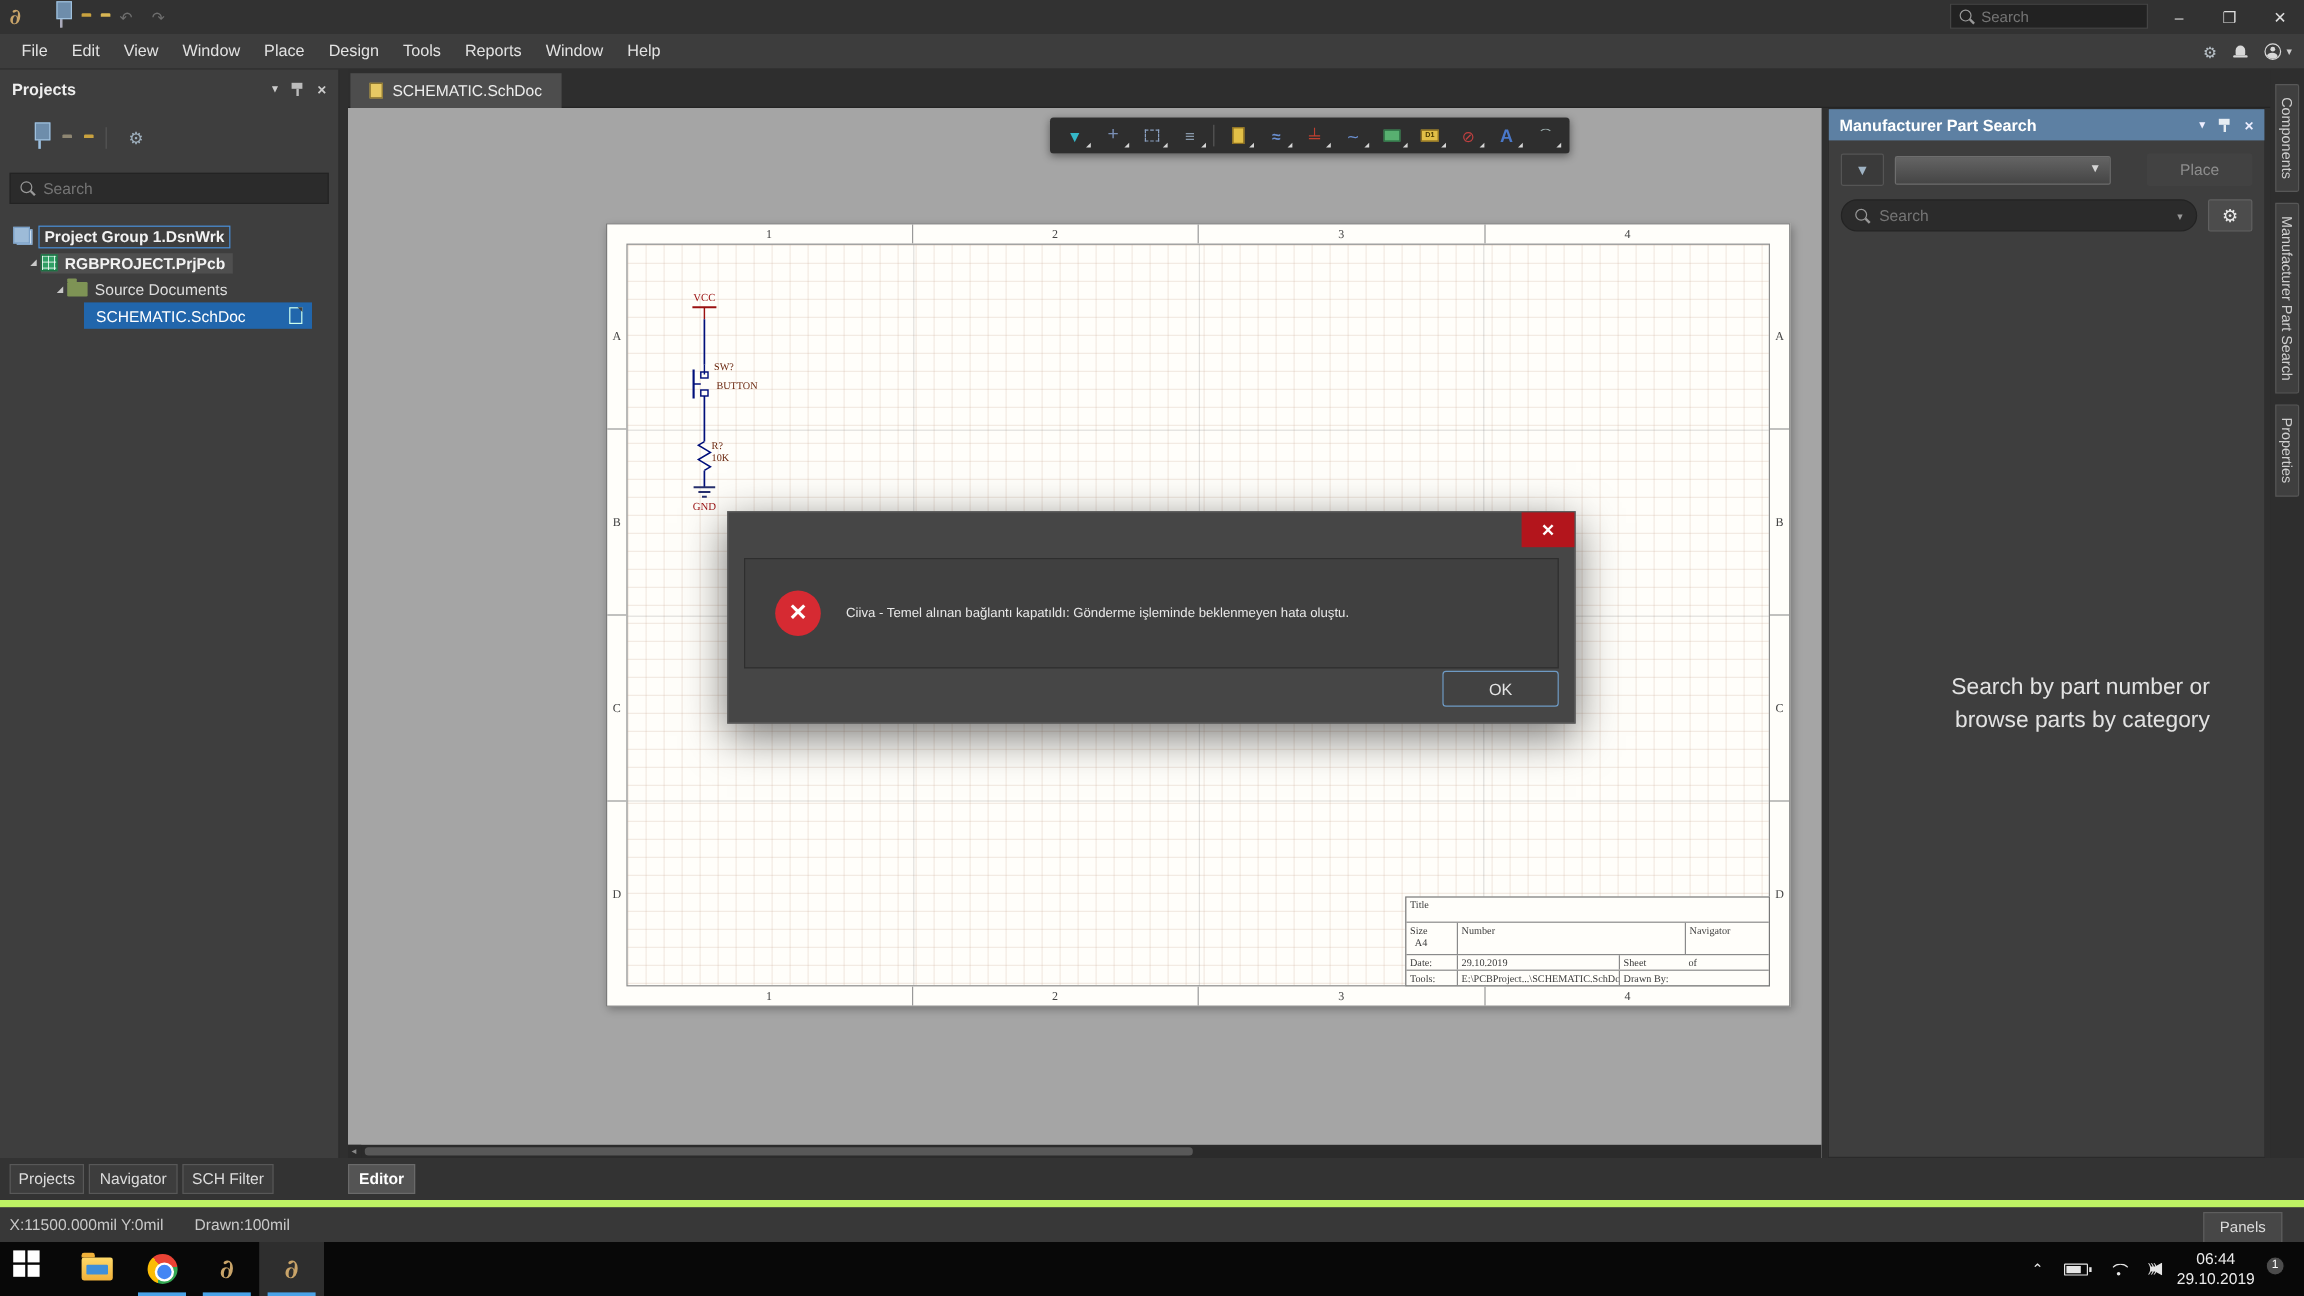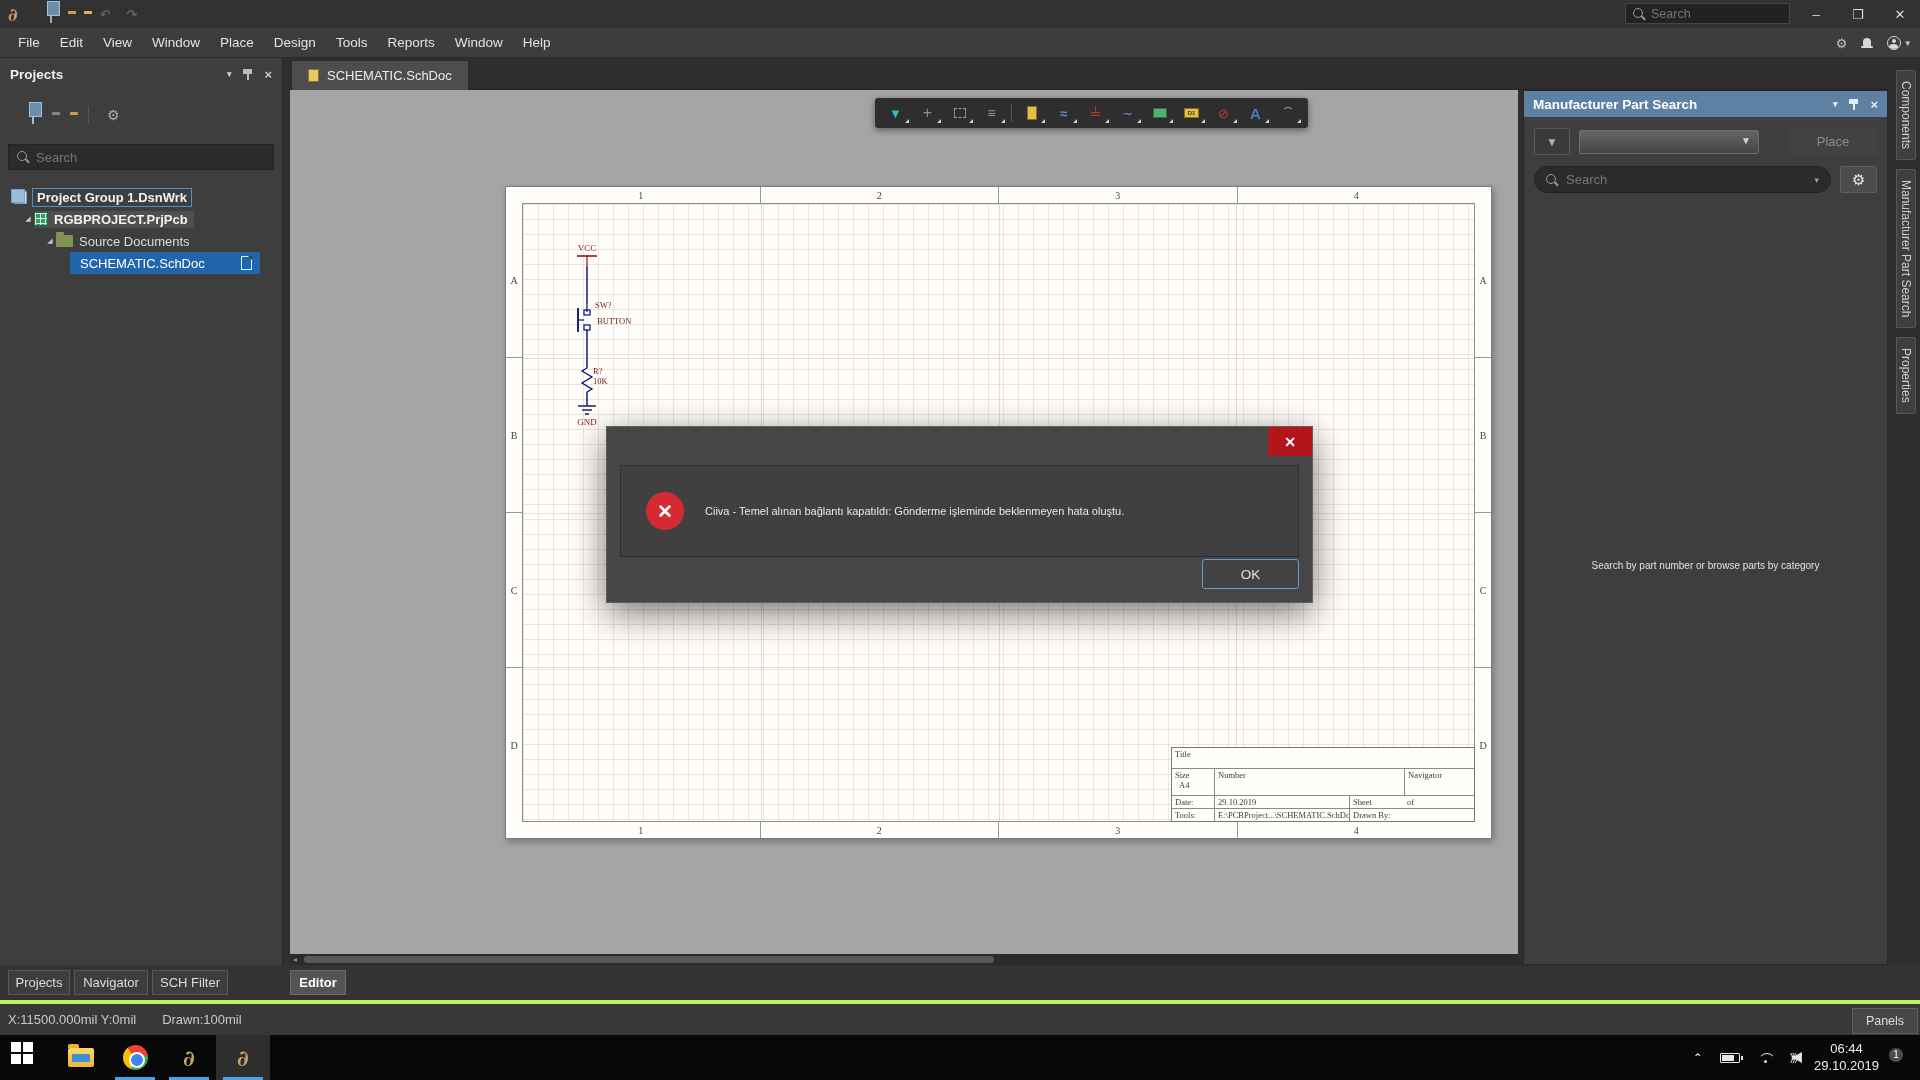--- a/index.html
+++ b/index.html
@@ -115,31 +115,31 @@
   .mps-head .pin::before,.mps-head .pin::after{background:#e5ecf2}
   .mps-row{display:flex;align-items:center;gap:9px;margin:11px 10px 0}
   .funnel-btn{width:36px;height:27px;background:#3a3a3a;border:1px solid #555;border-radius:2px;display:flex;align-items:center;justify-content:center;color:#9fb3c4;font-size:12px}
   .mps-dd{width:180px;height:24px;background:linear-gradient(#646464,#454545);border:1px solid #6e6e6e;border-radius:2px;position:relative}
   .mps-dd i{position:absolute;right:7px;top:4px;font-style:normal;font-size:10px;color:#d5d5d5}
   .place-btn{margin-left:auto;width:88px;height:27px;display:flex;align-items:center;justify-content:center;color:#8d8d8d;font-size:13px;background:#424242;border-radius:2px}
   .mps-search{flex:1;height:27px;background:#2b2b2b;border:1px solid #232323;border-radius:14px;display:flex;align-items:center;gap:8px;padding:0 11px}
   .mps-search input{flex:1;background:transparent;border:0;outline:0;color:#b5b5b5;font-size:13px;min-width:0}
   .gear-btn{width:37px;height:27px;background:#4c4c4c;border:1px solid #606060;border-radius:2px;display:flex;align-items:center;justify-content:center;color:#eaeaea;font-size:15px}
   .mps-msg{position:absolute;left:0;right:0;top:468px;display:flex;justify-content:center}
-  .mps-msg div{width:272px;text-align:center;color:#e2e2e2;font-size:10px;line-height:1.45}
+  .mps-msg div{width:272px;text-align:right;color:#e2e2e2;font-size:19px;line-height:1.45}
 
   
   .rstrip{position:absolute;left:1892px;top:58px;width:28px;height:907px;background:#2e2e2e;display:flex;flex-direction:column;align-items:center;padding-top:12px;gap:9px}
   .vtab{writing-mode:vertical-rl;background:#3f3f3f;border:1px solid #575757;color:#cfcfcf;font-size:12px;padding:10px 2px;border-radius:0 2px 2px 0}
 
   
   .bottom-row{position:absolute;left:0;top:965px;width:1920px;height:35px;background:#333}
   .btab{position:absolute;top:5px;height:25px;background:#3d3d3d;border:1px solid #585858;color:#ddd;font-size:13px;display:flex;align-items:center;justify-content:center}
-  .statusbar{position:absolute;left:0;top:1000px;width:1920px;height:35px;background:#383838;border-top:4px solid #bef264;color:#c9c9c9;font-size:13px;display:flex;align-items:center}
-  .panels-btn{position:absolute;right:2px;top:4px;width:66px;height:26px;background:#474747;border:1px solid #5e5e5e;color:#ddd;font-size:12.5px;display:flex;align-items:center;justify-content:center}
+  .statusbar{position:absolute;left:0;top:1000px;width:1920px;height:35px;background:#383838;border-top:6px solid #bef264;color:#c9c9c9;font-size:13px;display:flex;align-items:center}
+  .panels-btn{position:absolute;right:18px;top:4px;width:66px;height:26px;background:#474747;border:1px solid #5e5e5e;color:#ddd;font-size:12.5px;display:flex;align-items:center;justify-content:center}
 
   
   .taskbar{position:absolute;left:0;top:1035px;width:1920px;height:45px;background:#080808;display:flex;align-items:center;z-index:6}
   .tb-app{width:54px;height:45px;display:flex;align-items:center;justify-content:center;position:relative}
   .tb-app.run::after{content:"";position:absolute;left:7px;right:7px;bottom:0;height:3px;background:#4aa3e8}
   .tb-app.fg{background:#2e2e2e}
   .winlogo{width:10px;height:10px;background:#fff;box-shadow:12px 0 #fff,0 12px #fff,12px 12px #fff;margin:-11px 11px 11px -11px}
   .explorer{width:26px;height:19px;background:linear-gradient(#ffd968,#f0b13a);border-radius:2px;position:relative}
   .explorer::before{content:"";position:absolute;top:-4px;left:0;width:11px;height:4px;background:#f0b13a;border-radius:2px 2px 0 0}
   .explorer::after{content:"";position:absolute;left:4px;top:6px;right:4px;height:8px;background:#3f8fd8;border-radius:1px}

